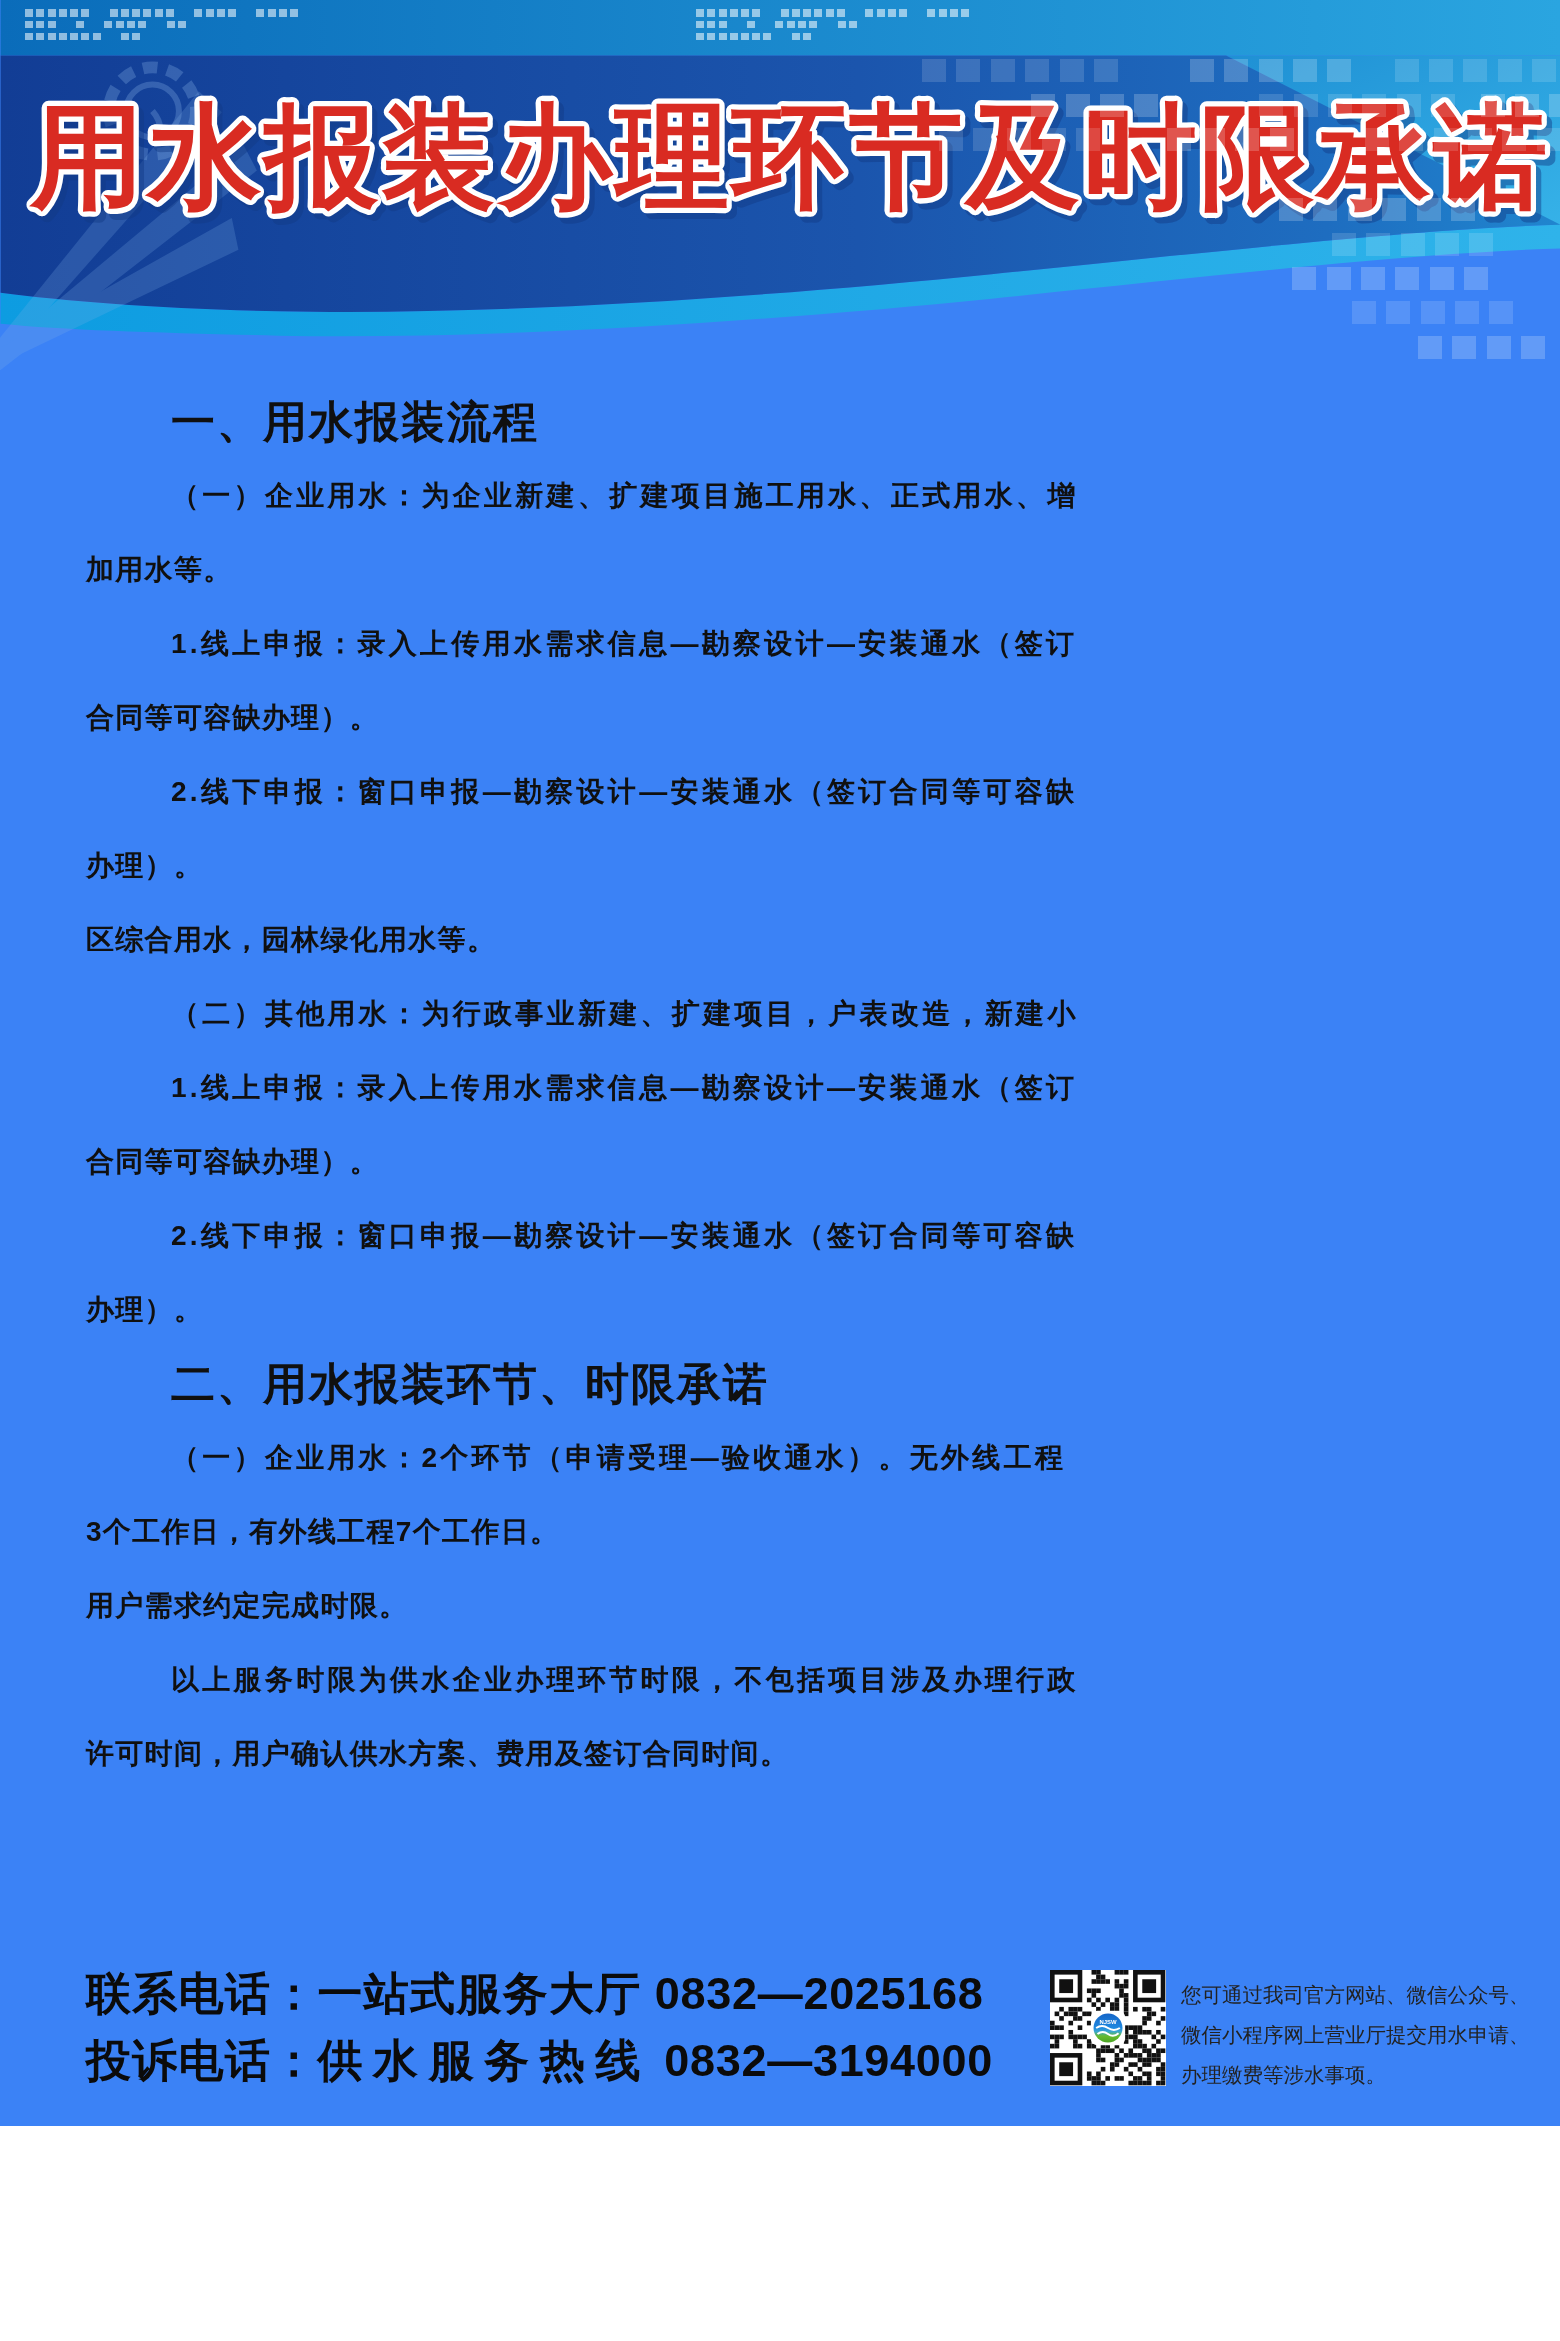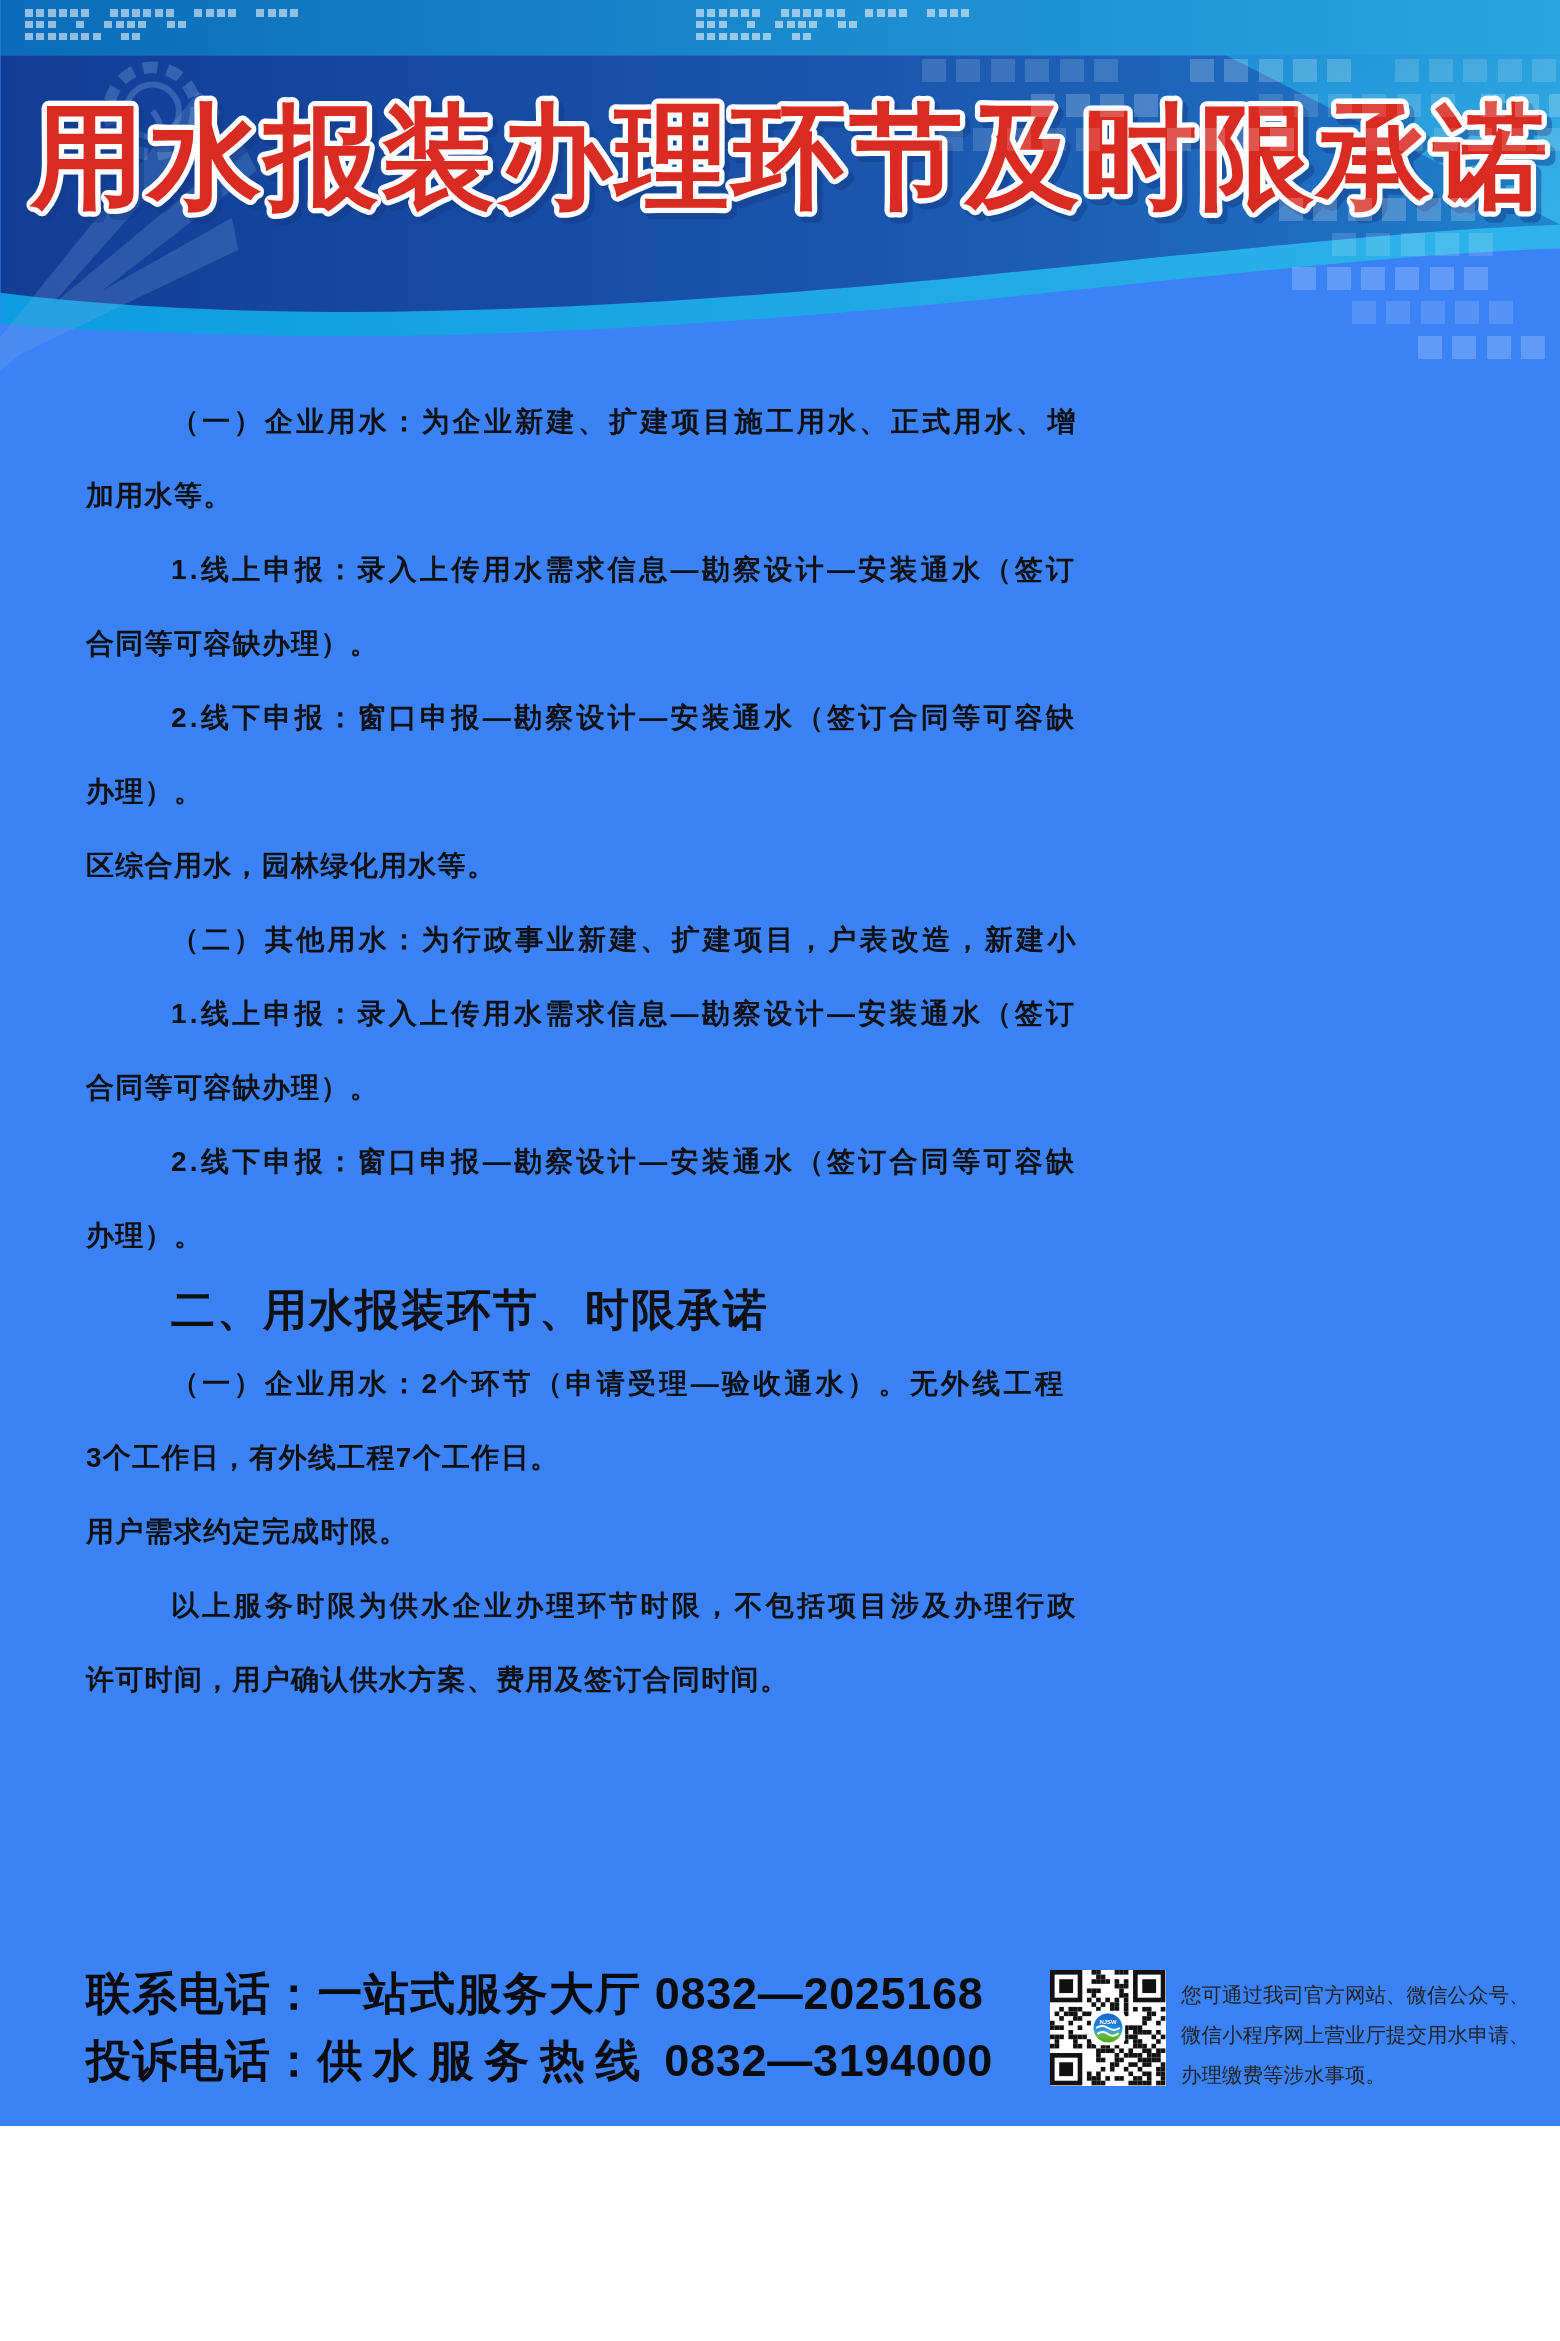--- a/index.html
+++ b/index.html
@@ -229,20 +229,21 @@
         <span class="sq" style="left: 1455px; top: 301px; background: rgba(255, 255, 255, 0.14);"></span>
         <span class="sq" style="left: 1489px; top: 301px; background: rgba(255, 255, 255, 0.14);"></span>
         <span class="sq" style="left: 1418px; top: 336px; background: rgba(255, 255, 255, 0.2);"></span>
         <span class="sq" style="left: 1452px; top: 336px; background: rgba(255, 255, 255, 0.2);"></span>
         <span class="sq" style="left: 1487px; top: 336px; background: rgba(255, 255, 255, 0.2);"></span>
         <span class="sq" style="left: 1521px; top: 336px; background: rgba(255, 255, 255, 0.2);"></span>
       </div>
   </div>
 
   <div id="body-text">
+      <div class="line ind h">一、用水报装流程</div>
       <div class="line ind full">（一）企业用水：为企业新建、扩建项目施工用水、正式用水、增</div>
       <div class="line">加用水等。</div>
       <div class="line ind full">1.线上申报：录入上传用水需求信息—勘察设计—安装通水（签订</div>
       <div class="line">合同等可容缺办理）。</div>
       <div class="line ind full">2.线下申报：窗口申报—勘察设计—安装通水（签订合同等可容缺</div>
       <div class="line">办理）。</div>
       <div class="line">区综合用水，园林绿化用水等。</div>
       <div class="line ind full">（二）其他用水：为行政事业新建、扩建项目，户表改造，新建小</div>
       <div class="line ind full">1.线上申报：录入上传用水需求信息—勘察设计—安装通水（签订</div>
       <div class="line">合同等可容缺办理）。</div>

